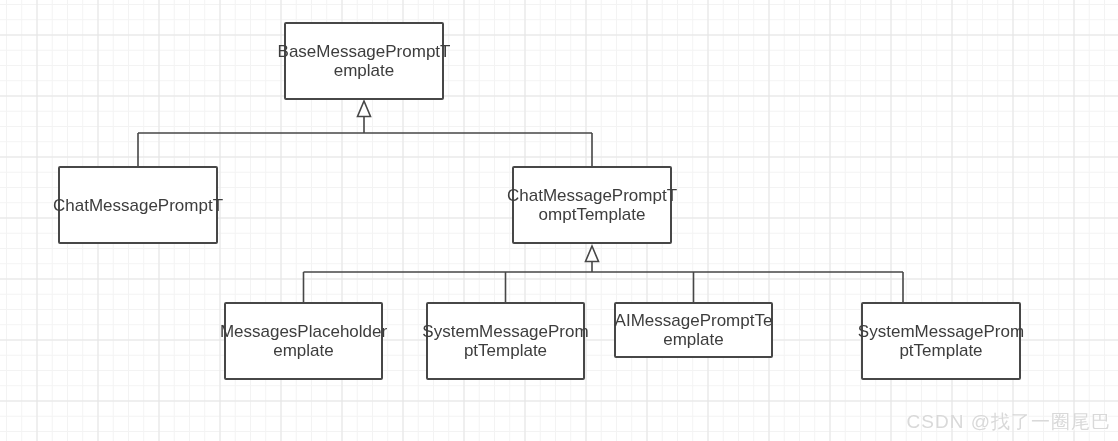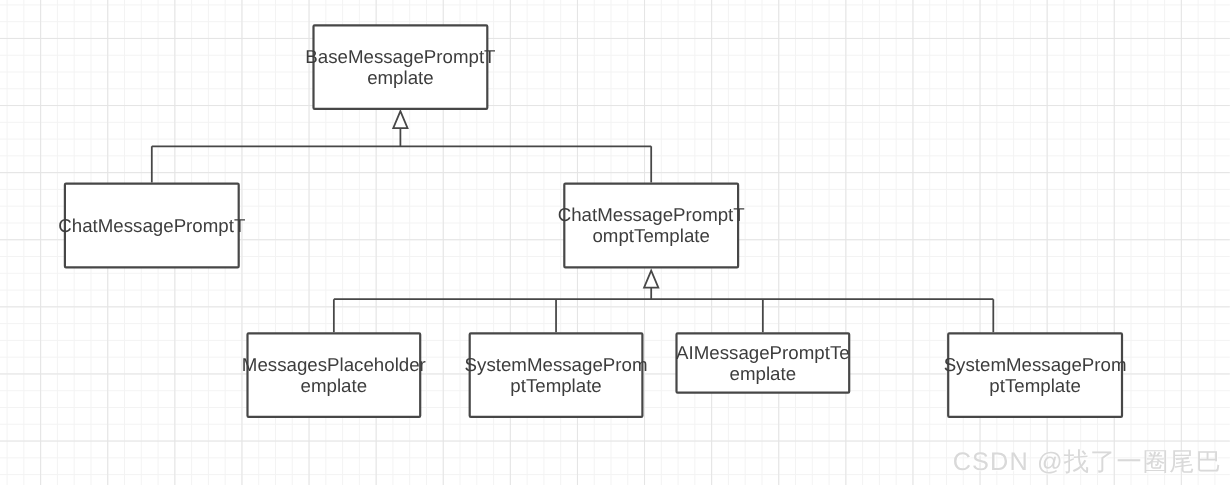--- a/index.html
+++ b/index.html
@@ -35,21 +35,21 @@
     text-align: center;
     font-size: 17px;
     line-height: 19px;
     color: #3d3d3d;
   }
   .node span { display: block; white-space: nowrap; }
   .watermark {
     position: absolute;
     right: 7px;
     bottom: 6px;
-    font-size: 23px;
+    font-size: 19px;
     letter-spacing: 1px;
     color: #d9d9d9;
     text-shadow: 1px 1px 1px rgba(255,255,255,0.9);
     user-select: none;
   }
 </style>
 </head>
 <body>
 
 <div class="canvas">

